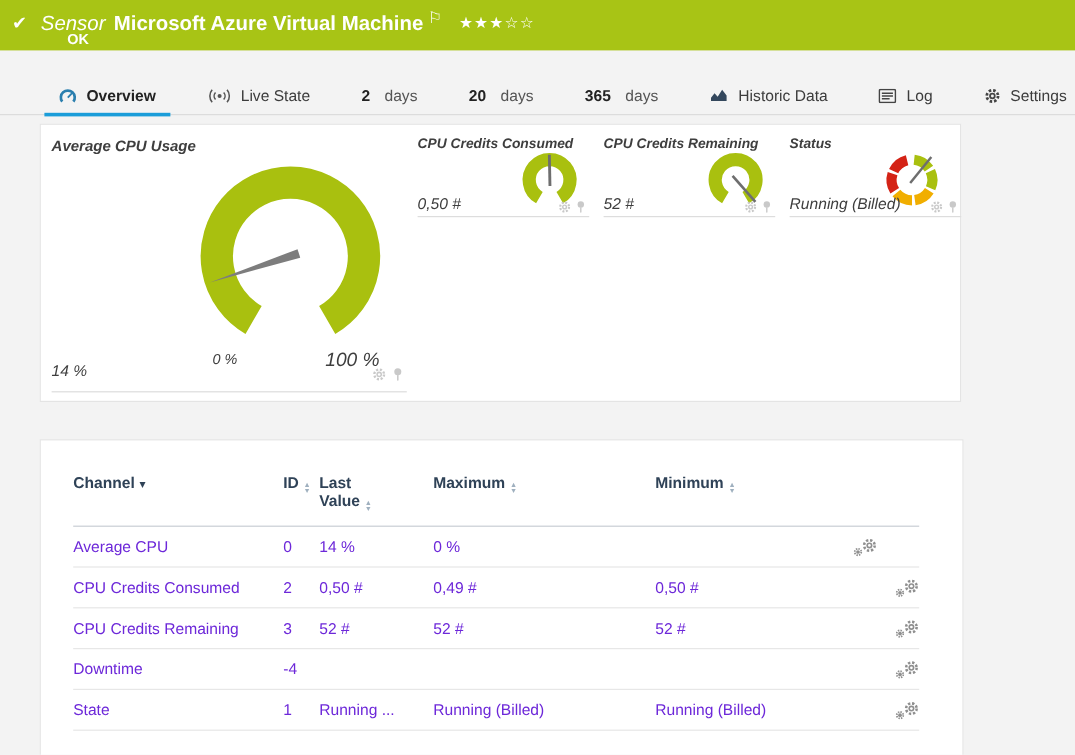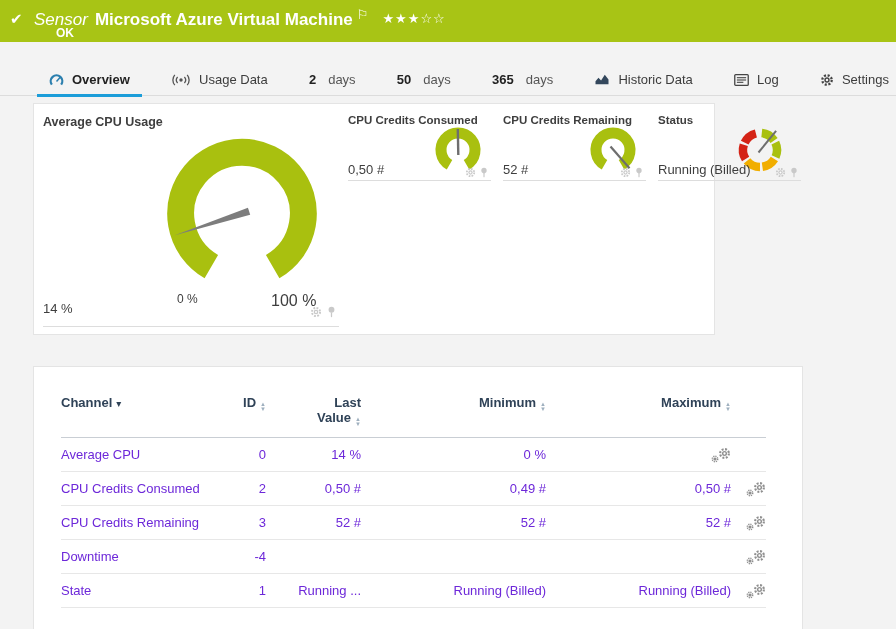--- a/index.html
+++ b/index.html
@@ -19,21 +19,21 @@
   
   .tabbar{position:absolute;left:0;top:64px;width:896px;height:32px;border-bottom:1px solid #dcdcdc;display:flex;align-items:center;justify-content:space-between;padding:0 4px 0 46px;box-sizing:border-box;}
   .tab{display:flex;align-items:center;gap:8px;height:32px;font-size:13px;color:#3c3c3c;position:relative;padding:0 3px;cursor:pointer;white-space:nowrap;}
   .tab.active{font-weight:bold;color:#222;}
   .tab.active::after{content:"";position:absolute;left:-9px;right:-9px;bottom:-1px;height:3px;background:#1b9dd9;}
   .tab .num{font-weight:bold;color:#222;margin-right:4px;}
   .tab .unit{color:#555;}
 
   
   .card{position:absolute;background:#fff;border:1px solid #e4e4e4;box-sizing:border-box;}
-  .card-gauges{left:33px;top:103px;width:682px;height:232px;}
+  .card-gauges{left:33px;top:103px;width:768px;height:232px;font-style:italic;}
   .card-table{left:33px;top:366px;width:770px;height:282px;}
 
   
   .bigcell{position:absolute;left:0;top:0;width:310px;height:230px;}
   .gtitle{position:absolute;left:9px;top:11px;font-size:12.5px;font-weight:bold;color:#3e3e3e;}
   .biggauge{position:absolute;left:115px;top:24px;width:186px;height:158px;}
   .scale0{position:absolute;left:143px;top:188px;font-size:12px;color:#3e3e3e;}
   .scale100{position:absolute;left:237px;top:188px;font-size:16px;color:#3e3e3e;}
   .bigvalue{position:absolute;left:9px;top:197px;font-size:13px;color:#3e3e3e;}
   .bigsep{position:absolute;left:9px;top:222px;width:296px;border-top:1px solid #ddd;}
@@ -47,21 +47,21 @@
   .sgauge{position:absolute;left:78px;top:11px;}
   .sgauge-status{position:absolute;left:70px;top:6px;}
   .svalue{position:absolute;left:0;bottom:3px;font-size:13px;color:#3e3e3e;white-space:nowrap;}
   .smicons{position:absolute;right:2px;bottom:2px;display:flex;gap:3px;align-items:center;}
 
   
   .tbl{position:absolute;left:27px;top:28px;right:36px;}
   .hrow,.trow{display:grid;grid-template-columns:175px 30px 95px 185px 185px 1fr;align-items:center;}
   .hrow{align-items:start;padding-bottom:10px;border-bottom:1px solid #c9ced4;}
   .th{font-size:13px;font-weight:bold;color:#2f4257;}
-  .t-r{text-align:right;}
+  .t-r{}
   .trow{height:33px;border-bottom:1px solid #e7e7e7;font-size:13px;color:#6d28d9;}
   .caret{font-size:10px;margin-left:4px;}
   .sort{display:inline-flex;flex-direction:column;margin-left:4px;vertical-align:1px;}
   .sort i{font-style:normal;font-size:6px;line-height:5px;color:#9fb0bf;}
   .gearpair{justify-self:end;position:relative;width:20px;height:16px;}
   .gearpair svg{position:absolute;}
   .gp-big{right:0;top:0;}
   .gp-small{left:0;bottom:0;}
 </style>
 </head>
@@ -88,28 +88,28 @@
     <div class="tab">
       <svg width="20" height="14" viewBox="0 0 20 14">
           <g fill="none" stroke="#555" stroke-width="1.3">
             <path d="M6.6 4 A4.5 4.5 0 0 0 6.6 10"></path>
             <path d="M3.8 1.8 A8 8 0 0 0 3.8 12.2"></path>
             <path d="M13.4 4 A4.5 4.5 0 0 1 13.4 10"></path>
             <path d="M16.2 1.8 A8 8 0 0 1 16.2 12.2"></path>
           </g>
           <circle cx="10" cy="7" r="1.7" fill="#555"></circle>
         </svg>
-      <span>Usage Data</span>
+      <span>Live State</span>
     </div>
     <div class="tab">
       <span class="num">2</span>
         <span class="unit">days</span>
     </div>
     <div class="tab">
-      <span class="num">50</span>
+      <span class="num">20</span>
         <span class="unit">days</span>
     </div>
     <div class="tab">
       <span class="num">365</span>
         <span class="unit">days</span>
     </div>
     <div class="tab">
       <svg width="16" height="13" viewBox="0 0 16 14">
           <path d="M1 12 L1 9 L4.2 5 L7 8.2 L11 2 L15 7 L15 12 Z" fill="#33475c"></path>
         </svg>
@@ -236,25 +236,25 @@
               <i>▲</i>
               <i>▼</i>
             </span></div>
         <div class="th t-r">
             <div>Last</div>
             <div><span>Value</span><span class="sort">
                 <i>▲</i>
                 <i>▼</i>
               </span></div>
           </div>
-        <div class="th t-r"><span>Minimum</span><span class="sort">
+        <div class="th t-r"><span>Maximum</span><span class="sort">
               <i>▲</i>
               <i>▼</i>
             </span></div>
-        <div class="th t-r"><span>Maximum</span><span class="sort">
+        <div class="th t-r"><span>Minimum</span><span class="sort">
               <i>▲</i>
               <i>▼</i>
             </span></div>
         <div></div>
       </div>
 
       <div class="trow">
         <div>Average CPU</div>
         <div class="t-r">0</div>
         <div class="t-r">14 %</div>

